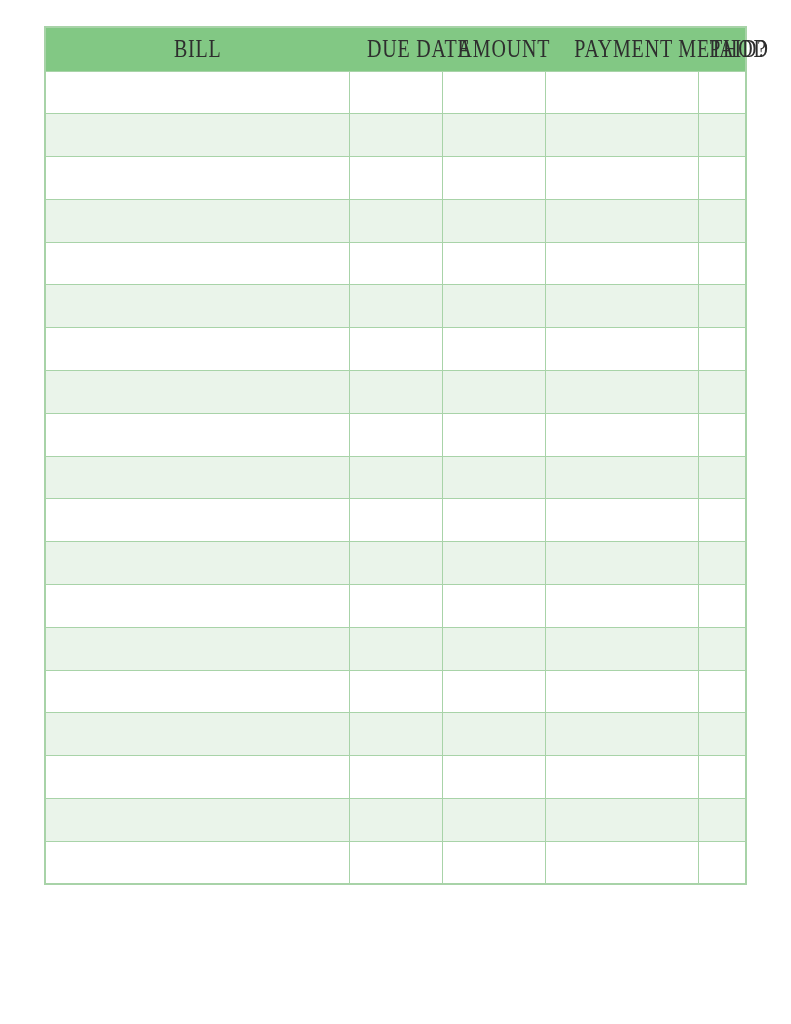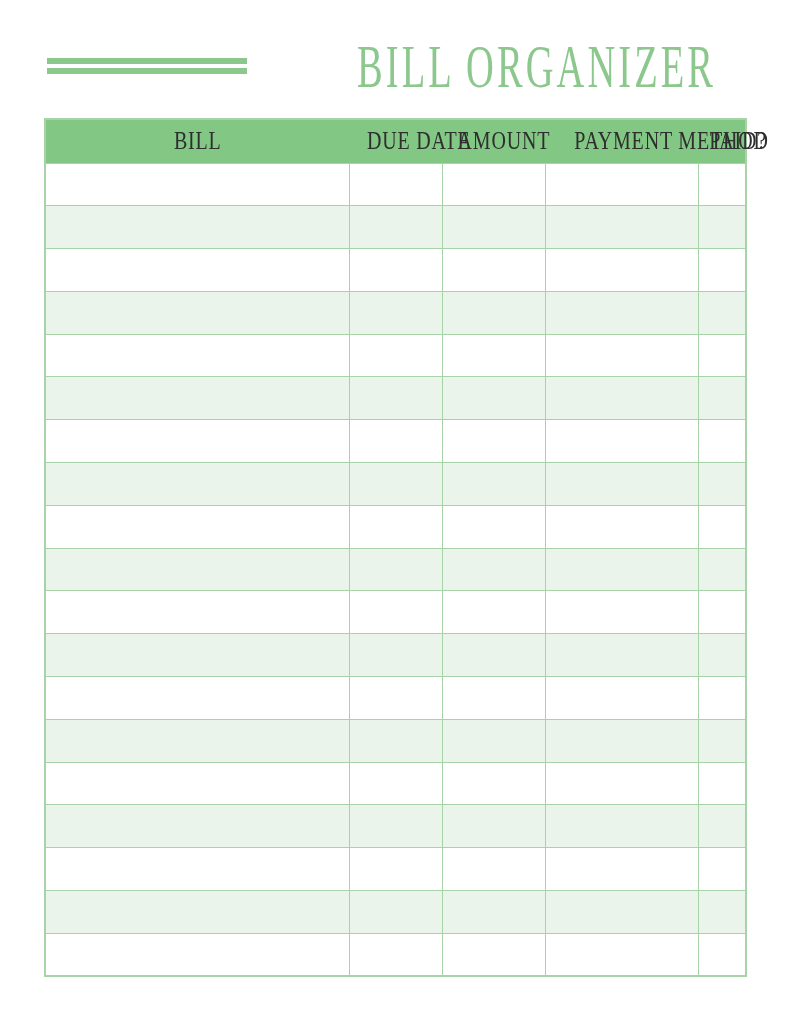--- a/index.html
+++ b/index.html
@@ -62,28 +62,20 @@
     border:1.5px solid var(--grid-line);
   }
   tbody tr:nth-child(even){background:var(--row-tint);}
   tbody tr:nth-child(odd){background:#ffffff;}
 </style>
 </head>
 <body>
 
 <div class="page">
 
-  <div class="title-band">
-    <div class="rule">
-      <span class="bar"></span>
-      <span class="bar"></span>
-    </div>
-    <h1 class="title"><span class="tt">BILL ORGANIZER</span></h1>
-
-  </div>
 
   <table class="bill-table">
     <colgroup>
         <col style="width: 43.5%;">
         <col style="width: 13.2%;">
         <col style="width: 14.7%;">
         <col style="width: 21.8%;">
         <col style="width: 6.8%;">
       </colgroup>
     <thead>

